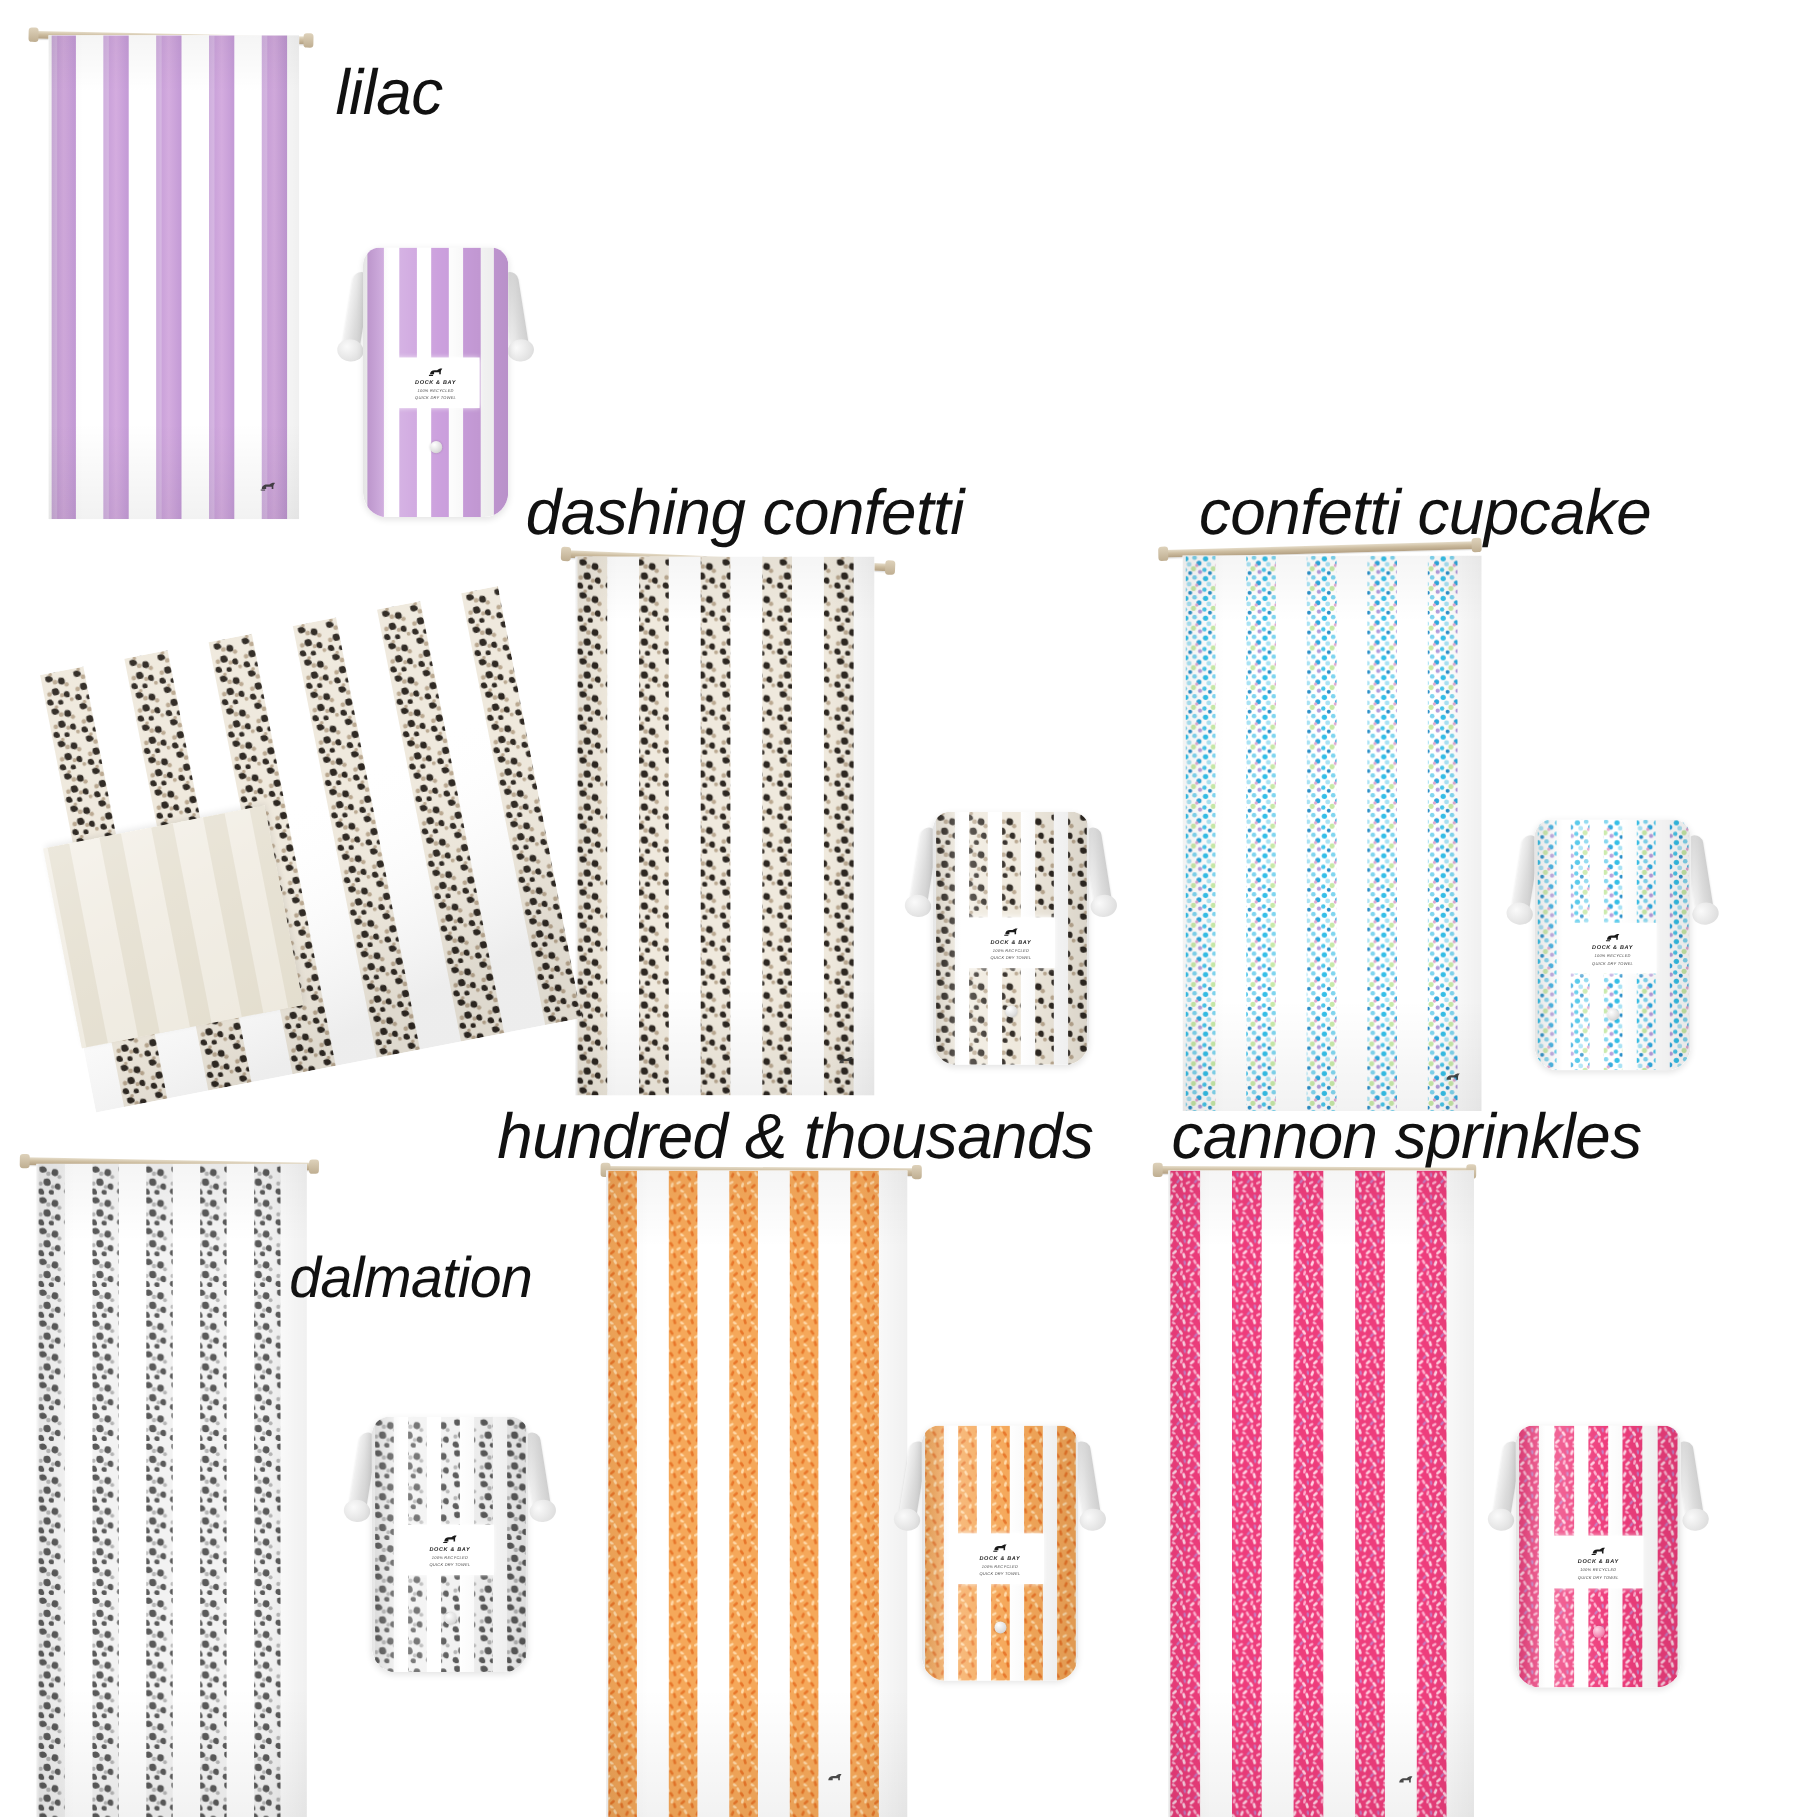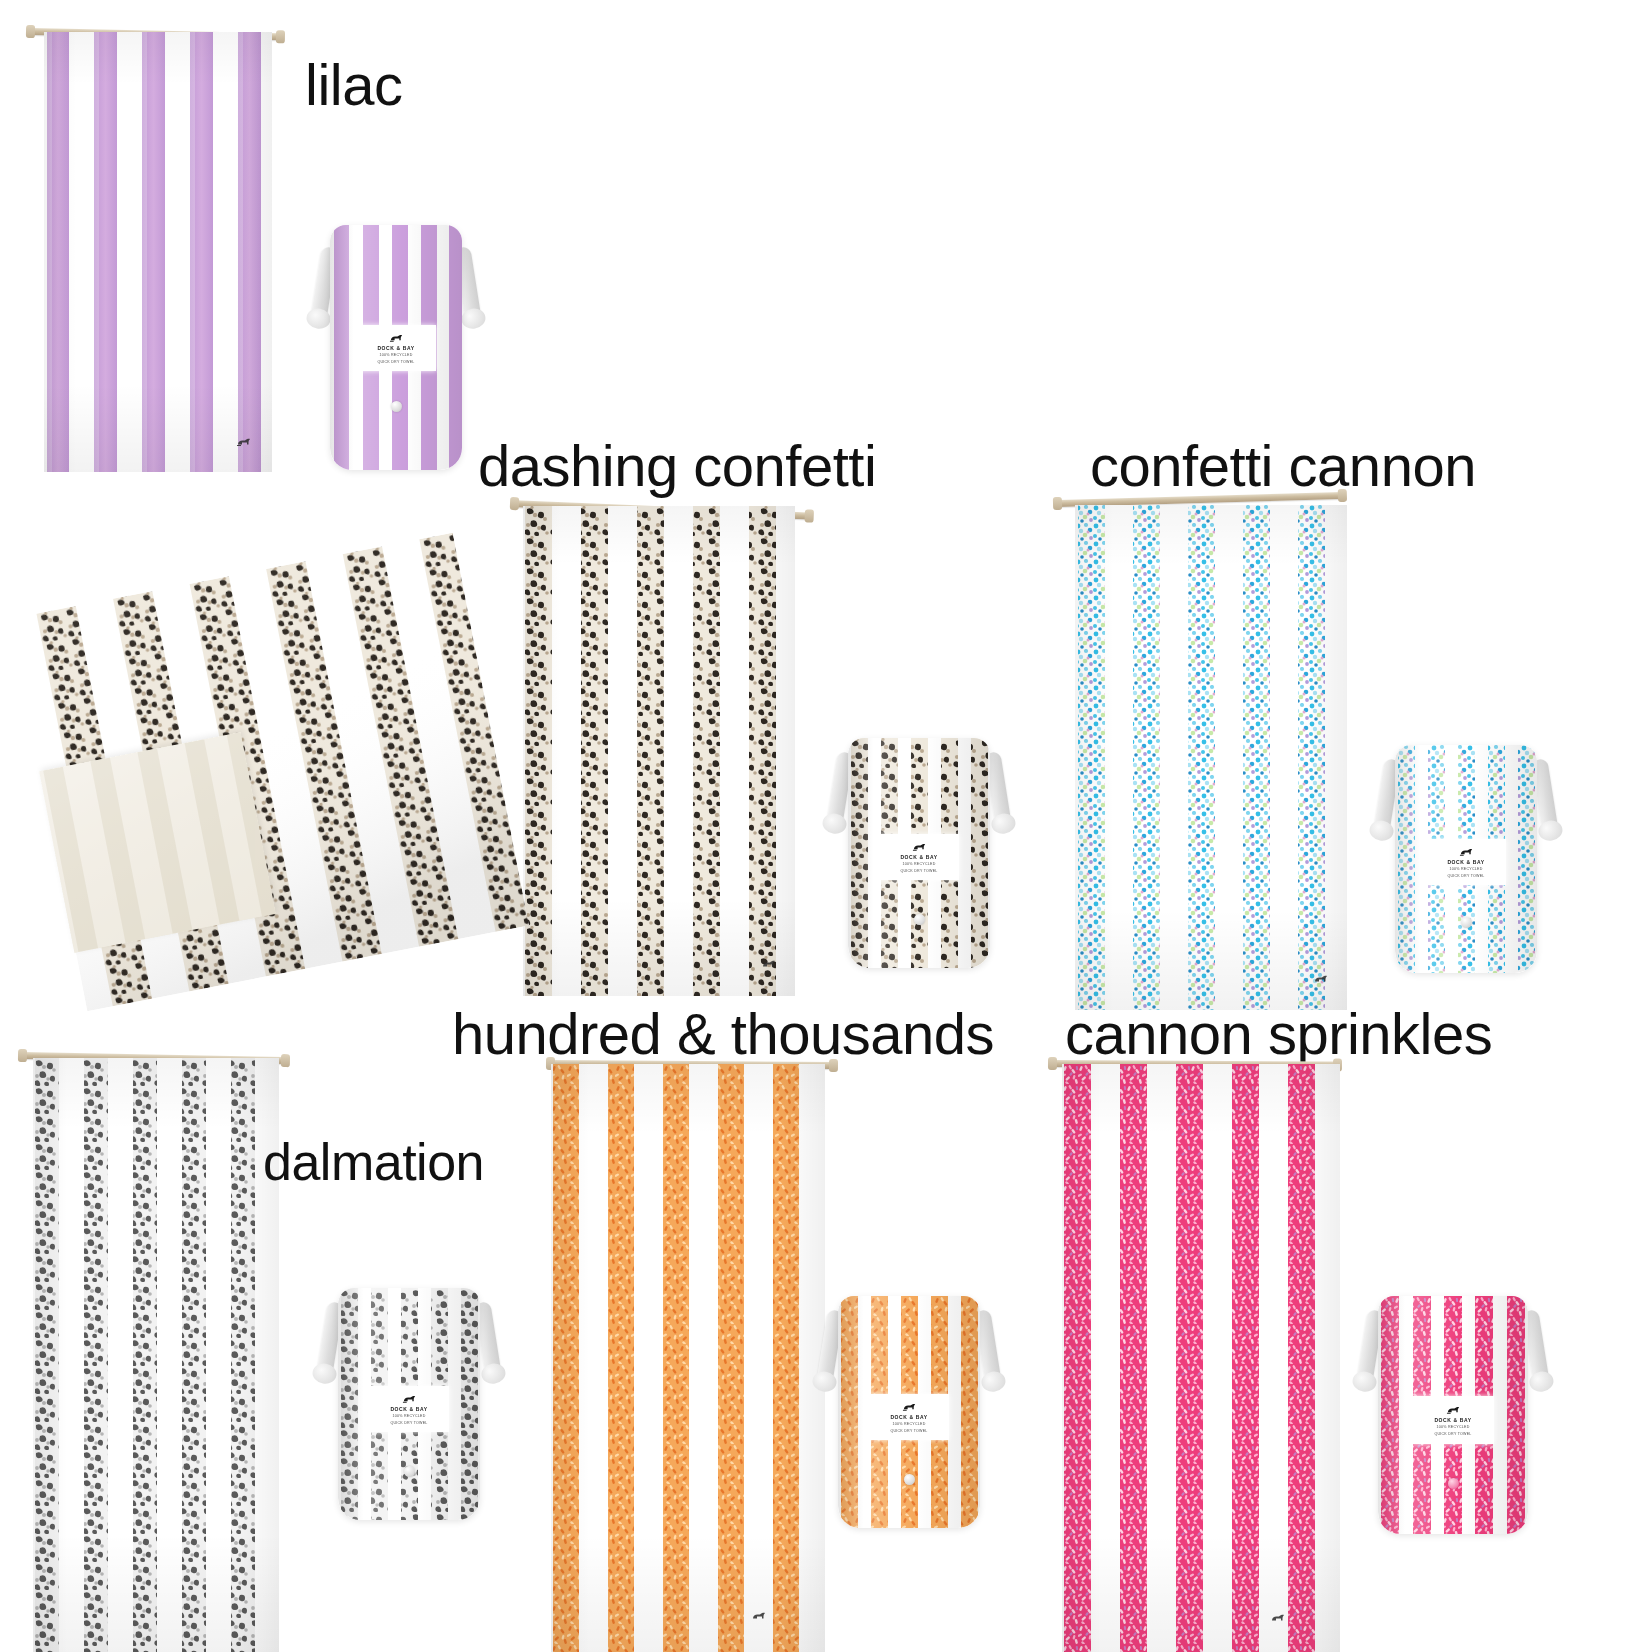--- a/index.html
+++ b/index.html
@@ -3,21 +3,21 @@
 <meta charset="utf-8">
 <style>
   html,body{margin:0;padding:0;}
   body{
     width:1652px;height:1652px;
     background:#ffffff;
     font-family:"Liberation Sans", sans-serif;
     overflow:hidden;
     position:relative;
   }
-  .stage{position:relative;width:1652px;height:1652px;background:#fff;}
+  .stage{position:relative;width:1652px;height:1652px;background:#fff;font-style:italic;}
 
   
   .label{
     position:absolute;
     color:#111111;
     font-weight:400;
     font-family:"Liberation Sans", sans-serif;
     white-space:nowrap;
     letter-spacing:-0.5px;
     line-height:1;
@@ -327,21 +327,21 @@
             <rect x="191" y="0" width="14" height="185"></rect>
           </g>
           <rect width="205" height="185" fill="#ffffff" opacity="0.22"></rect>
         </svg>
       </div>
     </div>
   </div>
 
   <div class="product" style="left:0px;top:0px;">
 
-    <div class="label" style="left:1090px;top:437px;font-size:58px;">confetti cannon</div>
+    <div class="label" style="left:1090px;top:437px;font-size:58px;">confetti cupcake</div>
 
     <div class="rod" style="left:1055px;top:500px;width:290px;transform:rotate(-1.6deg);">
       <div class="cap l"></div>
       <div class="cap r"></div>
     </div>
 
     <div class="towel" style="left:1075px;top:505px;width:272px;height:505px;">
       <svg width="272" height="505" viewBox="0 0 272 505" preserveAspectRatio="none">
         <defs>
           <pattern id="conf" width="18" height="18" patternUnits="userSpaceOnUse">

